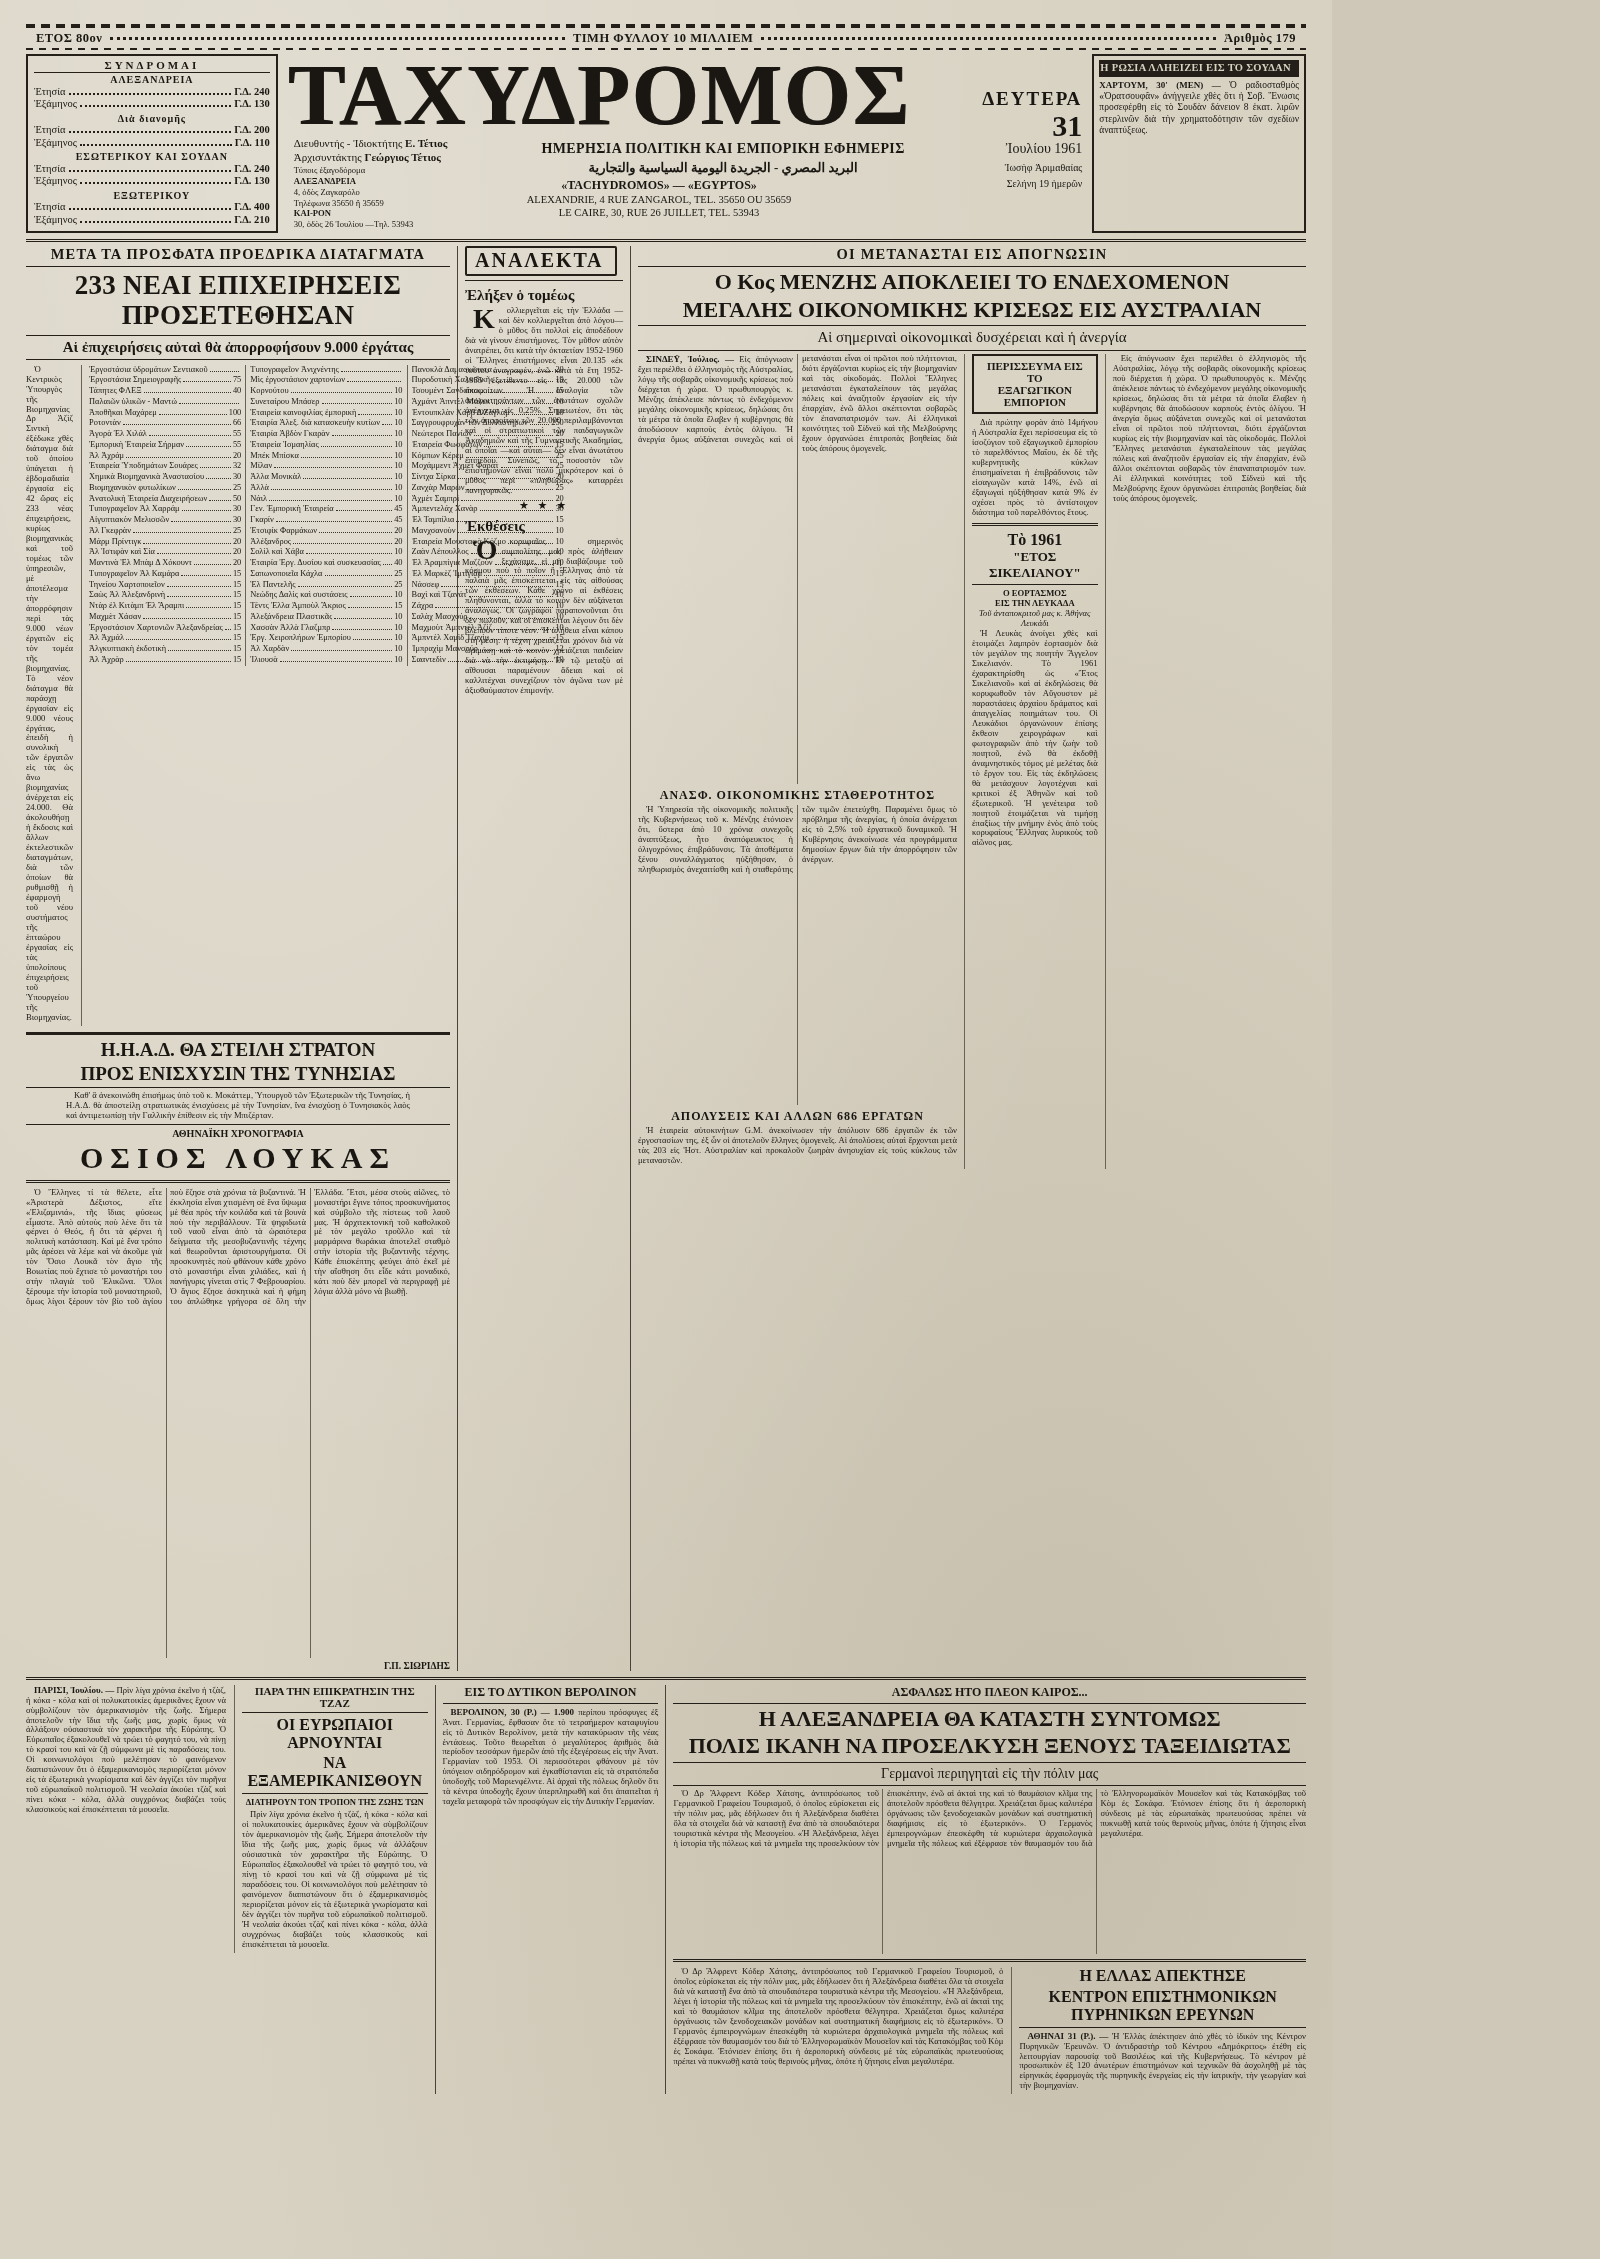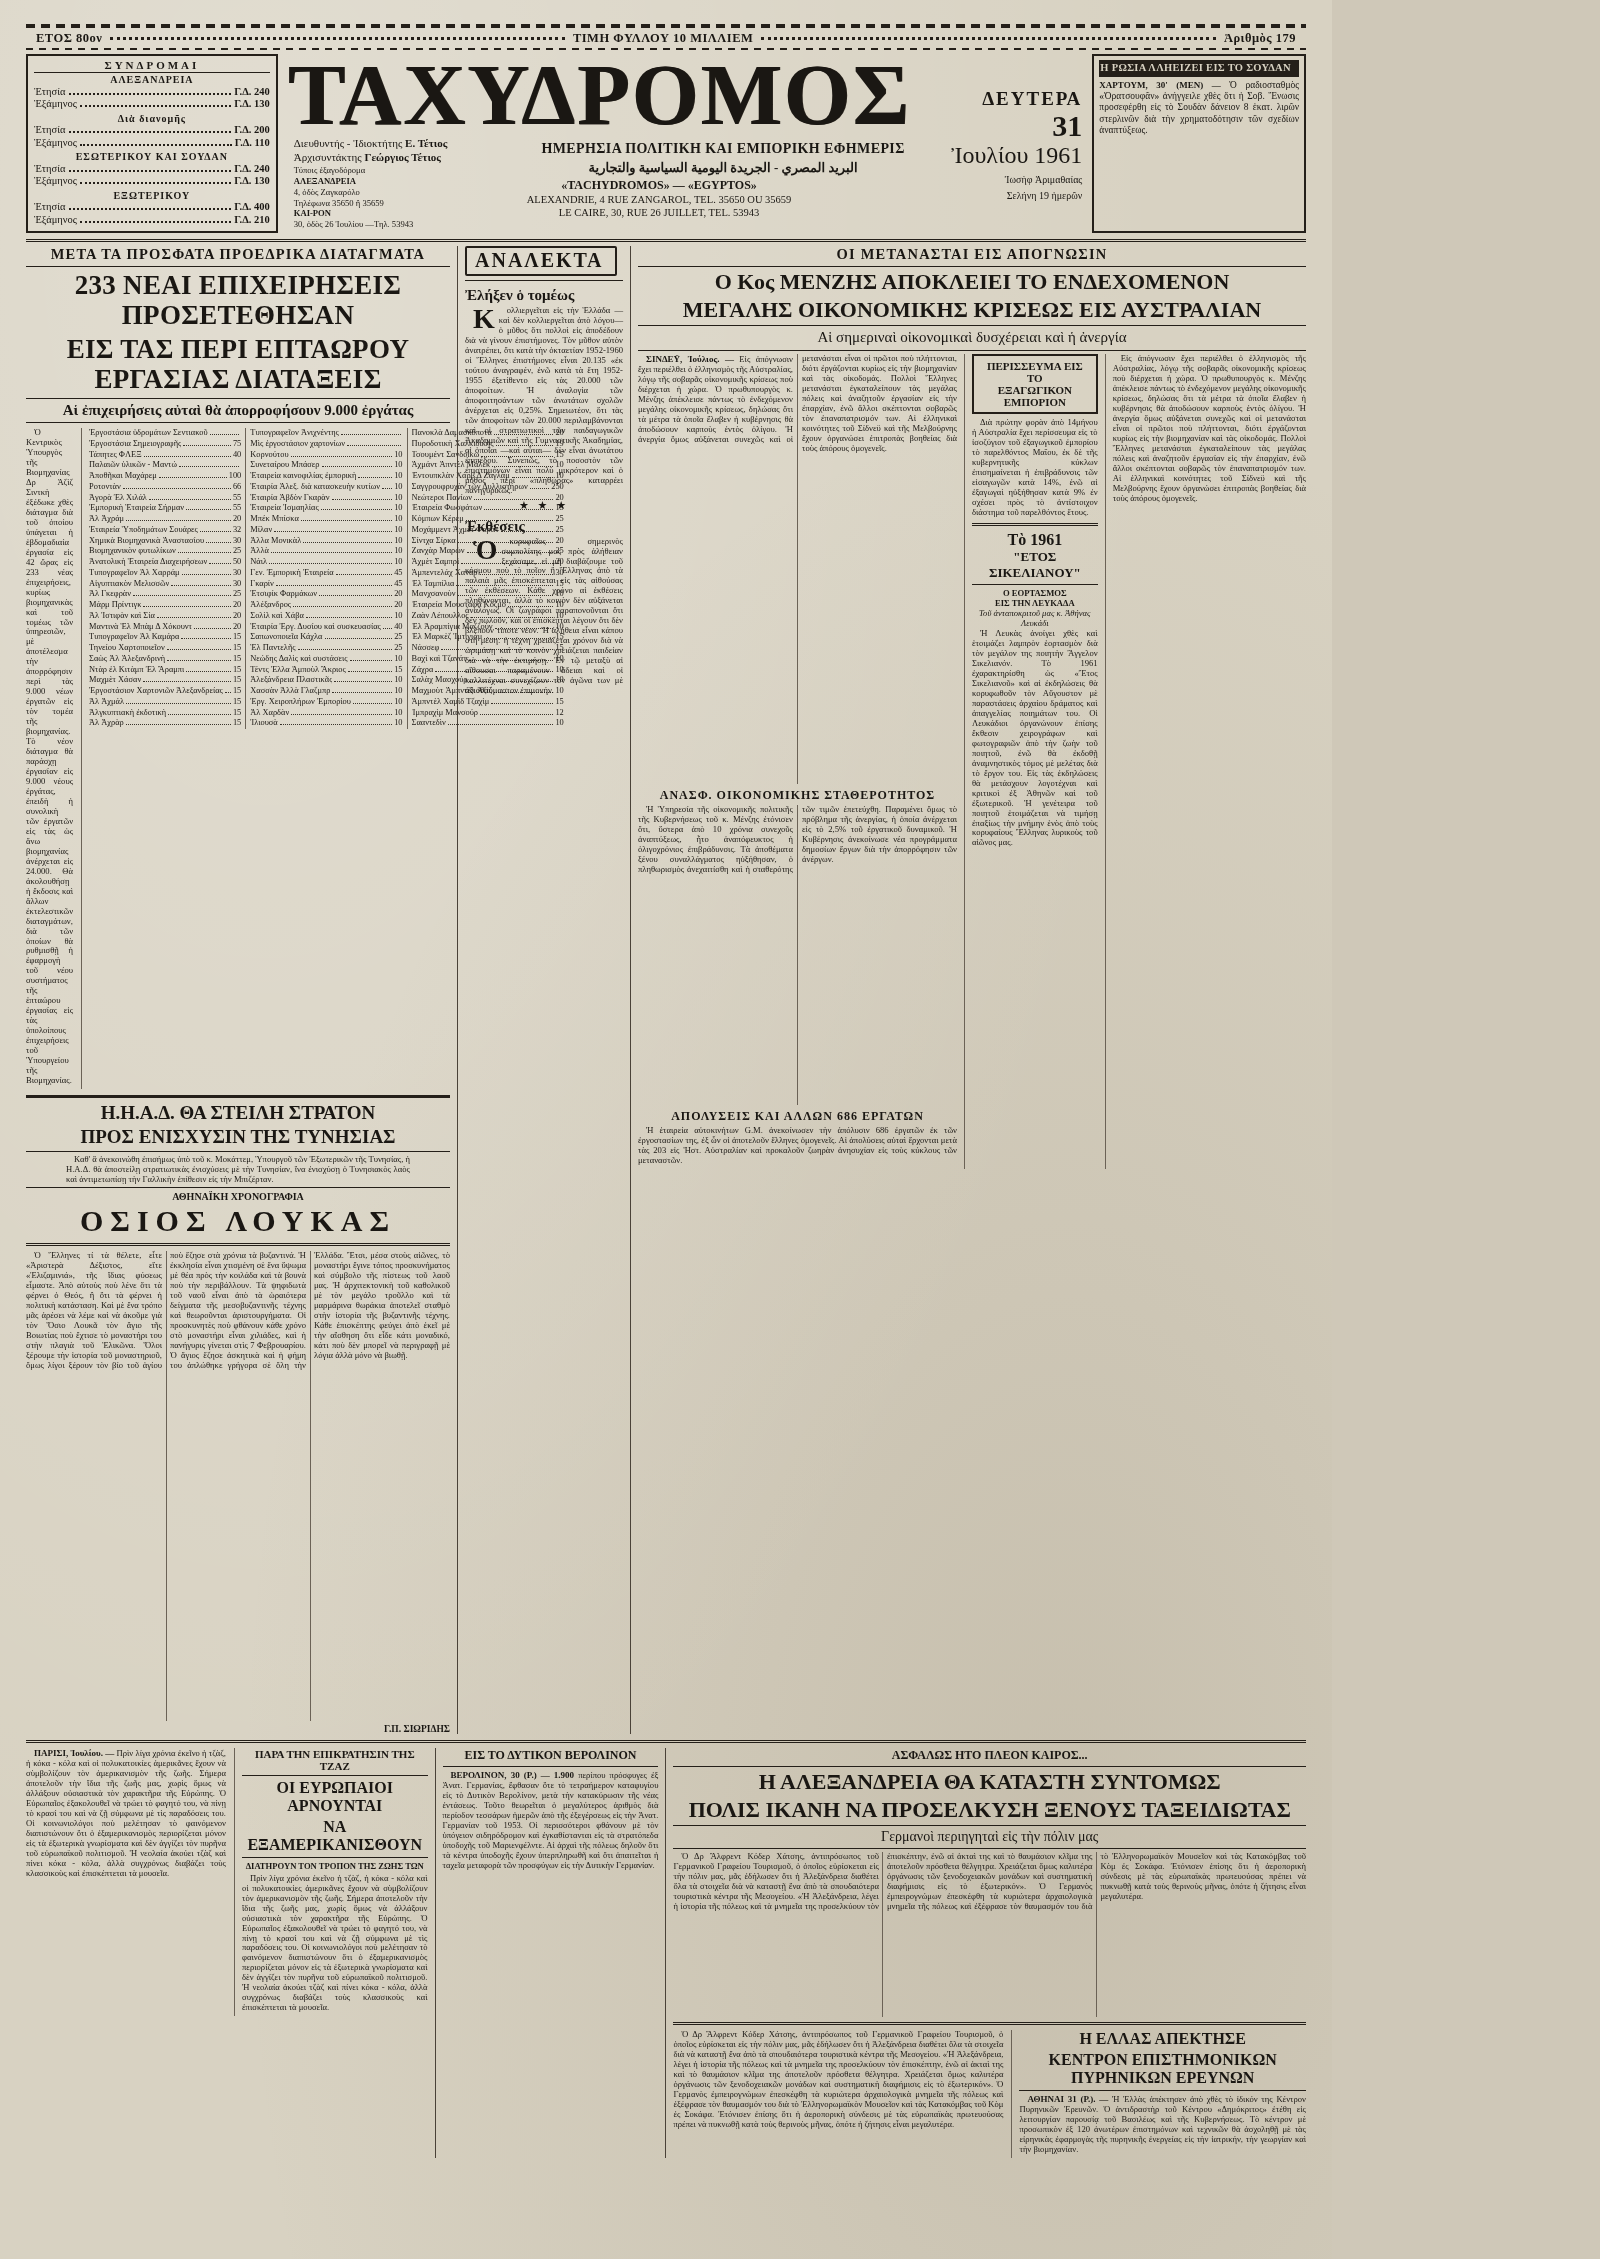--- a/index.html
+++ b/index.html
@@ -66,21 +66,21 @@
   .mast-sub .mid{text-align:center;font-weight:bold;font-size:14px;letter-spacing:.4px;padding-top:4px;}
   .mast-sub .arab{font-size:13px;text-align:center;direction:rtl;margin-top:3px;}
   .mast-names{font-size:12px;font-weight:bold;text-align:center;margin-top:2px;}
   .mast-addr{font-size:10.5px;text-align:center;line-height:1.25;}
 
   .date-box{
     width:170px;text-align:right;font-size:12px;line-height:1.2;padding-top:34px;
   }
   .date-box .dow{font-size:19px;font-weight:bold;letter-spacing:2px;}
   .date-box .dnum{font-size:30px;font-weight:bold;line-height:1;}
-  .date-box .mon{font-size:24px;}
+  .date-box .mon{font-size:14px;}
   .date-box .small{font-size:10px;margin-top:4px;line-height:1.25;}
 
   .rosia-box{
     width:210px;border:2px solid #241f19;padding:4px 5px;font-size:9.5px;line-height:1.2;
   }
   .rosia-box .hd{
     background:#241f19;color:#d8d2c2;font-weight:bold;font-size:10.5px;
     padding:2px 1px;letter-spacing:.3px;
   }
   .rosia-box .bd{margin-top:3px;text-align:justify;}
@@ -260,21 +260,20 @@
 
   <div class="mainrule"></div>
 
   <div class="content">
 
     <div class="col colA">
 
       <div class="kicker bold">ΜΕΤΑ ΤΑ ΠΡΟΣΦΑΤΑ ΠΡΟΕΔΡΙΚΑ ΔΙΑΤΑΓΜΑΤΑ</div>
       <div class="rule-thin"></div>
       <h2 class="head big1">233 ΝΕΑΙ ΕΠΙΧΕΙΡΗΣΕΙΣ ΠΡΟΣΕΤΕΘΗΣΑΝ</h2>
-      <h2 class="head big1">ΕΙΣ ΤΑΣ ΠΕΡΙ ΕΠΤΑΩΡΟΥ ΕΡΓΑΣΙΑΣ ΔΙΑΤΑΞΕΙΣ</h2>
       <div class="deck">Αἱ ἐπιχειρήσεις αὐταὶ θὰ ἀπορροφήσουν 9.000 ἐργάτας</div>
 
       <div style="display:flex;gap:8px;">
         <div style="width:128px;" class="body-text">
           <p>Ὁ Κεντρικὸς Ὑπουργὸς τῆς Βιομηχανίας Δρ Ἀζὶζ Σιντκὴ ἐξέδωκε χθὲς διάταγμα διὰ τοῦ ὁποίου ὑπάγεται ἡ ἑβδομαδιαία ἐργασία εἰς 42 ὥρας εἰς 233 νέας ἐπιχειρήσεις, κυρίως βιομηχανικὰς καὶ τοῦ τομέως τῶν ὑπηρεσιῶν, μὲ ἀποτέλεσμα τὴν ἀπορρόφησιν περὶ τὰς 9.000 νέων ἐργατῶν εἰς τὸν τομέα τῆς βιομηχανίας. Τὸ νέον διάταγμα θὰ παράσχῃ ἐργασίαν εἰς 9.000 νέους ἐργάτας, ἐπειδὴ ἡ συνολικὴ τῶν ἐργατῶν εἰς τὰς ὡς ἄνω βιομηχανίας ἀνέρχεται εἰς 24.000. Θὰ ἀκολουθήσῃ ἡ ἔκδοσις καὶ ἄλλων ἐκτελεστικῶν διαταγμάτων, διὰ τῶν ὁποίων θὰ ρυθμισθῇ ἡ ἐφαρμογὴ τοῦ νέου συστήματος τῆς ἑπταώρου ἐργασίας εἰς τὰς ὑπολοίπους ἐπιχειρήσεις τοῦ Ὑπουργείου τῆς Βιομηχανίας.</p>
         </div>
         <div style="flex:1;border-left:1px solid #6b6256;padding-left:7px;">
           <div class="pricelist">
             <div>
               <div class="pl-row">

